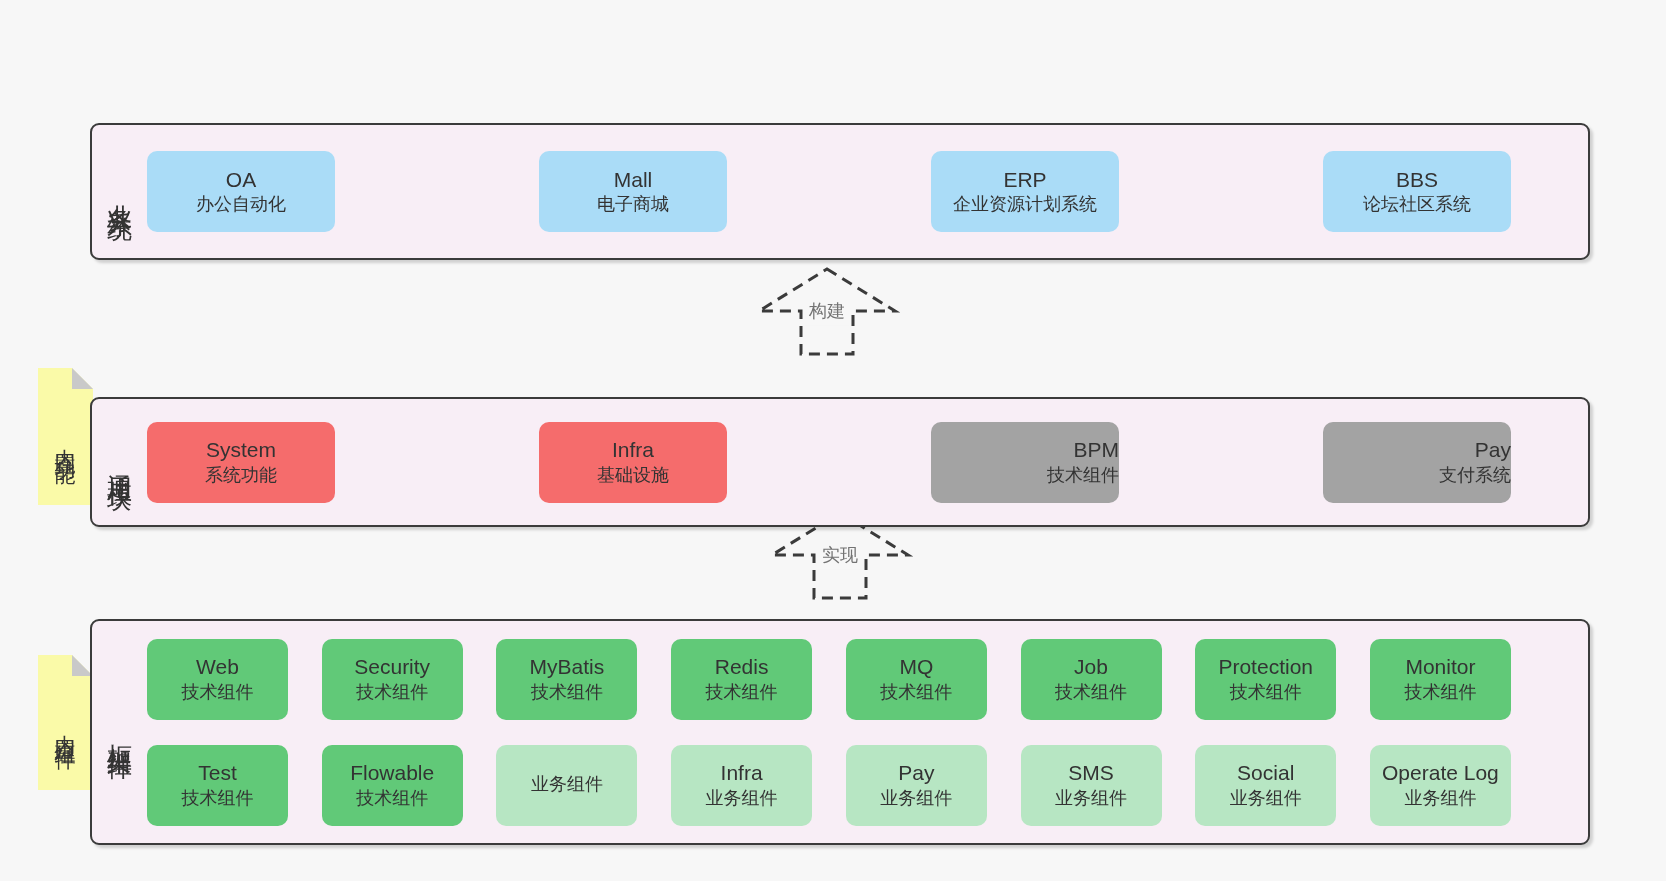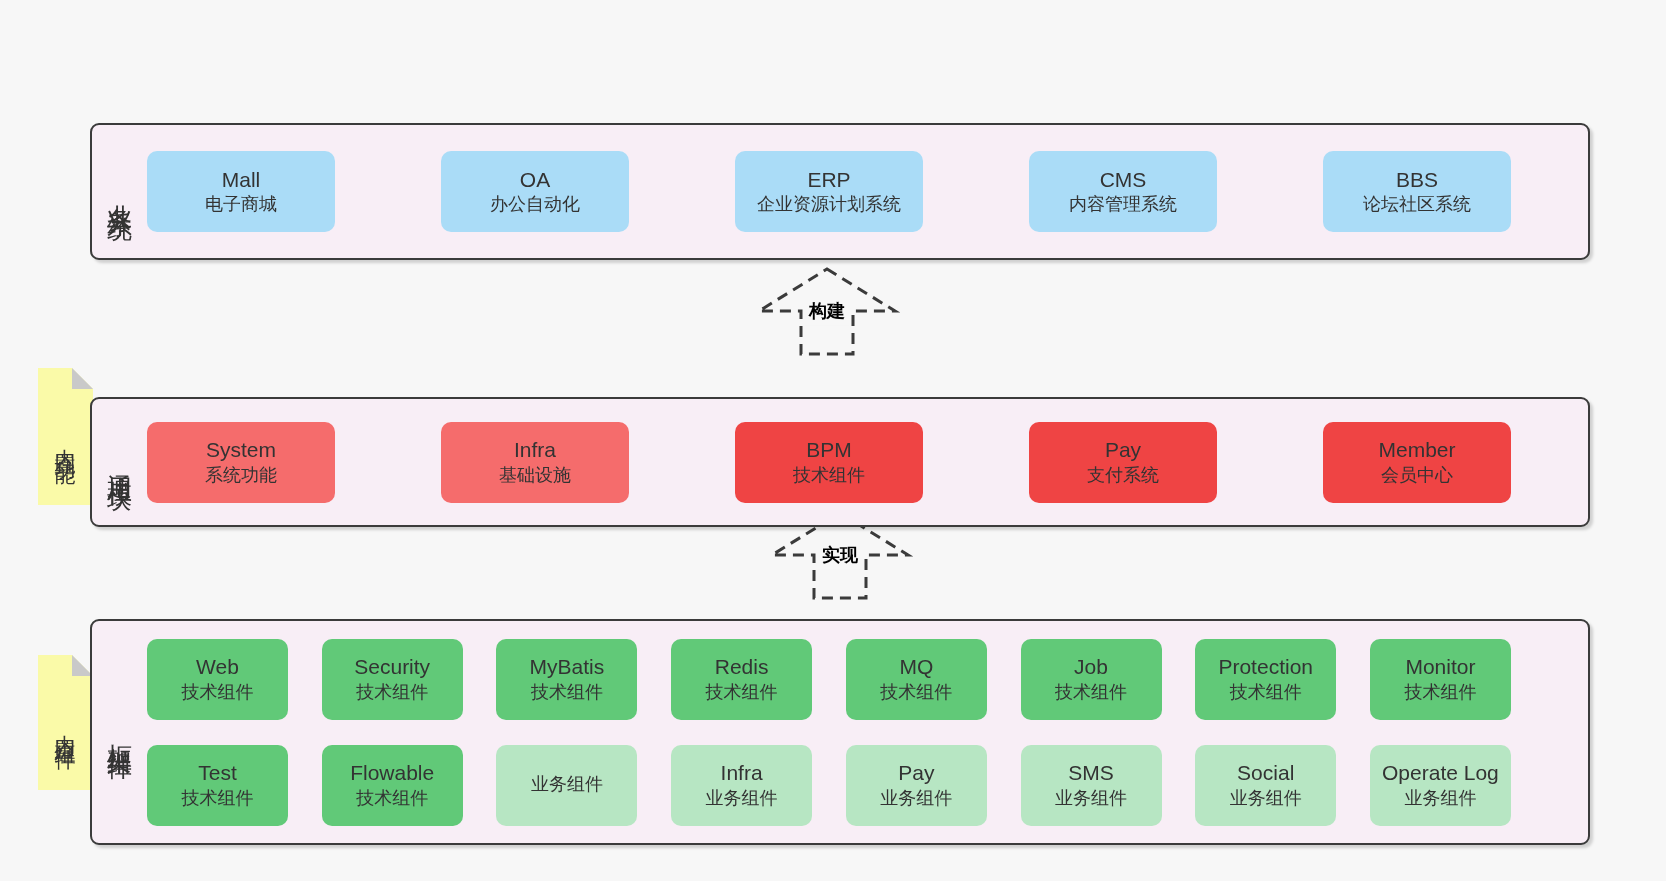--- a/index.html
+++ b/index.html
@@ -41,21 +41,21 @@
     border-radius:10px;
     display:flex; flex-direction:column; justify-content:center; align-items:center;
     text-align:center; line-height:1.32;
   }
   .box .t { font-size:21px; }
   .box .s { font-size:18px; }
   .size-l { width:188px; height:81px; }
   .size-s { width:141px; height:81px; }
   .blue  { background:#aadcf7; }
   .red   { background:#f56c6c; }
-  .pink  { background:#ef4444; }
+  .pink  { background:#a3a3a3;align-items:flex-end; }
   .tech  { background:#61c978; }
   .biz   { background:#b7e6c3; }
   
   .sticky {
     position:absolute; left:38px; width:55px;
     background:#fafaa8;
     z-index:1;
     clip-path:polygon(0 0, calc(100% - 21px) 0, 100% 21px, 100% 100%, 0 100%);
     display:flex; align-items:center; justify-content:center;
   }
@@ -74,23 +74,22 @@
   }
   
   .arrow { position:absolute; width:160px; height:92px; z-index:0; }
   .arrow svg { position:absolute; left:0; top:0; }
   .arrow-label {
     position:absolute; left:50%; top:46px;
     transform:translate(-50%,-52%);
     background:#f7f7f7;
     padding:2px 4px;
     font-size:18px;
-    color:#000000;
+    color:#737373;
     white-space:nowrap;
-    font-weight:bold;
   }
   .p1 { top:123px; height:137px; }
   .p2 { top:373px; height:130px;margin-top:24px; }
   .p3 { top:619px; height:226px; }
   .sticky1 { top:368px; height:137px; }
   .sticky2 { top:655px; height:135px; }
   .arrow1 { left:747px; top:266px; }
   .arrow2 { left:760px; top:510px; }
 </style>
 </head>
@@ -105,34 +104,30 @@
   <span>内置组件</span>
 </div>
 
 <div class="panel p1">
   <div class="panel-label">
     <span>业务系统</span>
   </div>
   <div class="boxes-area">
     <div class="box-row">
       <div class="box blue size-l">
+        <div class="t">OA</div>
+        <div class="s">办公自动化</div>
+      </div>
+      <div class="box blue size-l">
         <div class="t">Mall</div>
         <div class="s">电子商城</div>
       </div>
       <div class="box blue size-l">
-        <div class="t">OA</div>
-        <div class="s">办公自动化</div>
-      </div>
-      <div class="box blue size-l">
         <div class="t">ERP</div>
         <div class="s">企业资源计划系统</div>
-      </div>
-      <div class="box blue size-l">
-        <div class="t">CMS</div>
-        <div class="s">内容管理系统</div>
       </div>
       <div class="box blue size-l">
         <div class="t">BBS</div>
         <div class="s">论坛社区系统</div>
       </div>
     </div>
   </div>
 </div>
 
 <div class="arrow arrow1">
@@ -157,24 +152,20 @@
         <div class="s">基础设施</div>
       </div>
       <div class="box pink size-l">
         <div class="t">BPM</div>
         <div class="s">技术组件</div>
       </div>
       <div class="box pink size-l">
         <div class="t">Pay</div>
         <div class="s">支付系统</div>
       </div>
-      <div class="box pink size-l">
-        <div class="t">Member</div>
-        <div class="s">会员中心</div>
-      </div>
     </div>
   </div>
 </div>
 
 <div class="arrow arrow2">
   <svg width="160" height="92" viewBox="0 0 160 92">
     <polygon points="80,3 148,45 106,45 106,88 54,88 54,45 12,45" fill="none" stroke="#3b3b3b" stroke-width="3" stroke-dasharray="11 7" stroke-linejoin="miter"></polygon>
   </svg>
   <span class="arrow-label">实现</span>
 </div>

